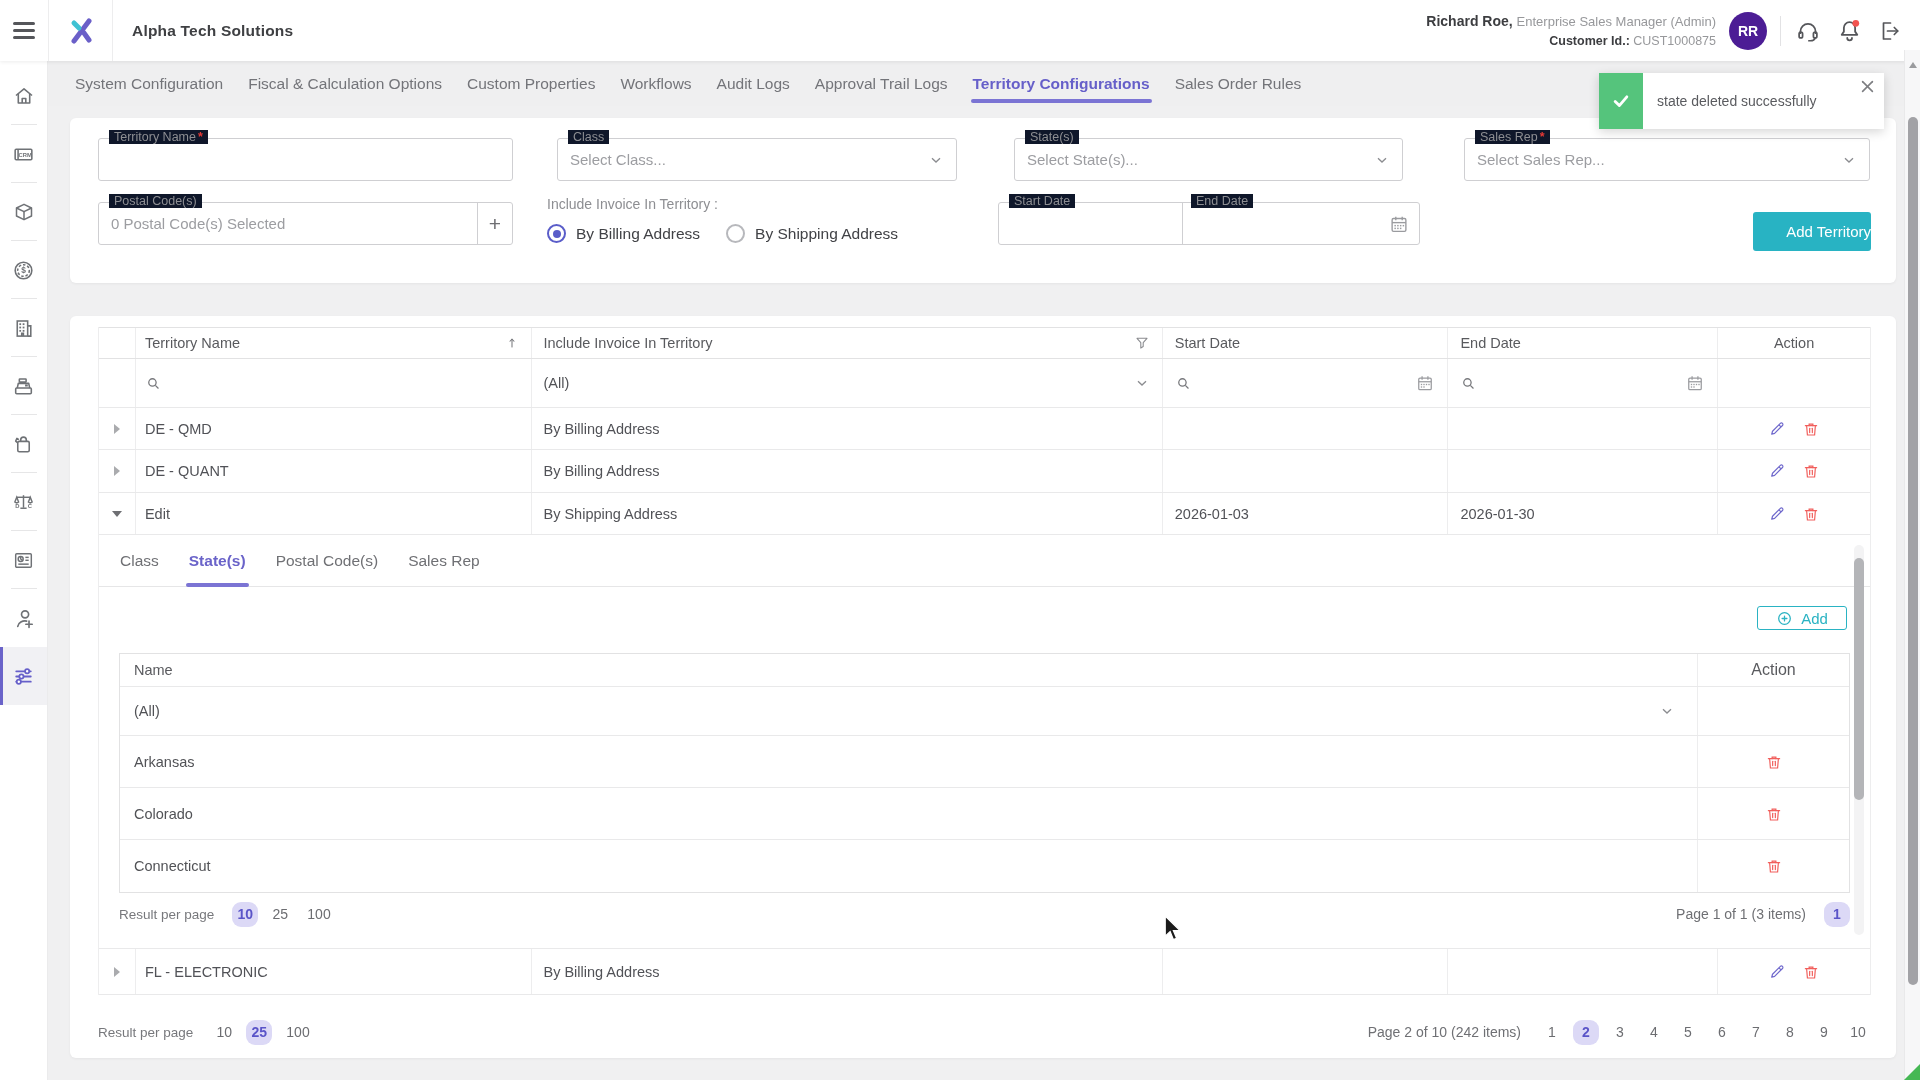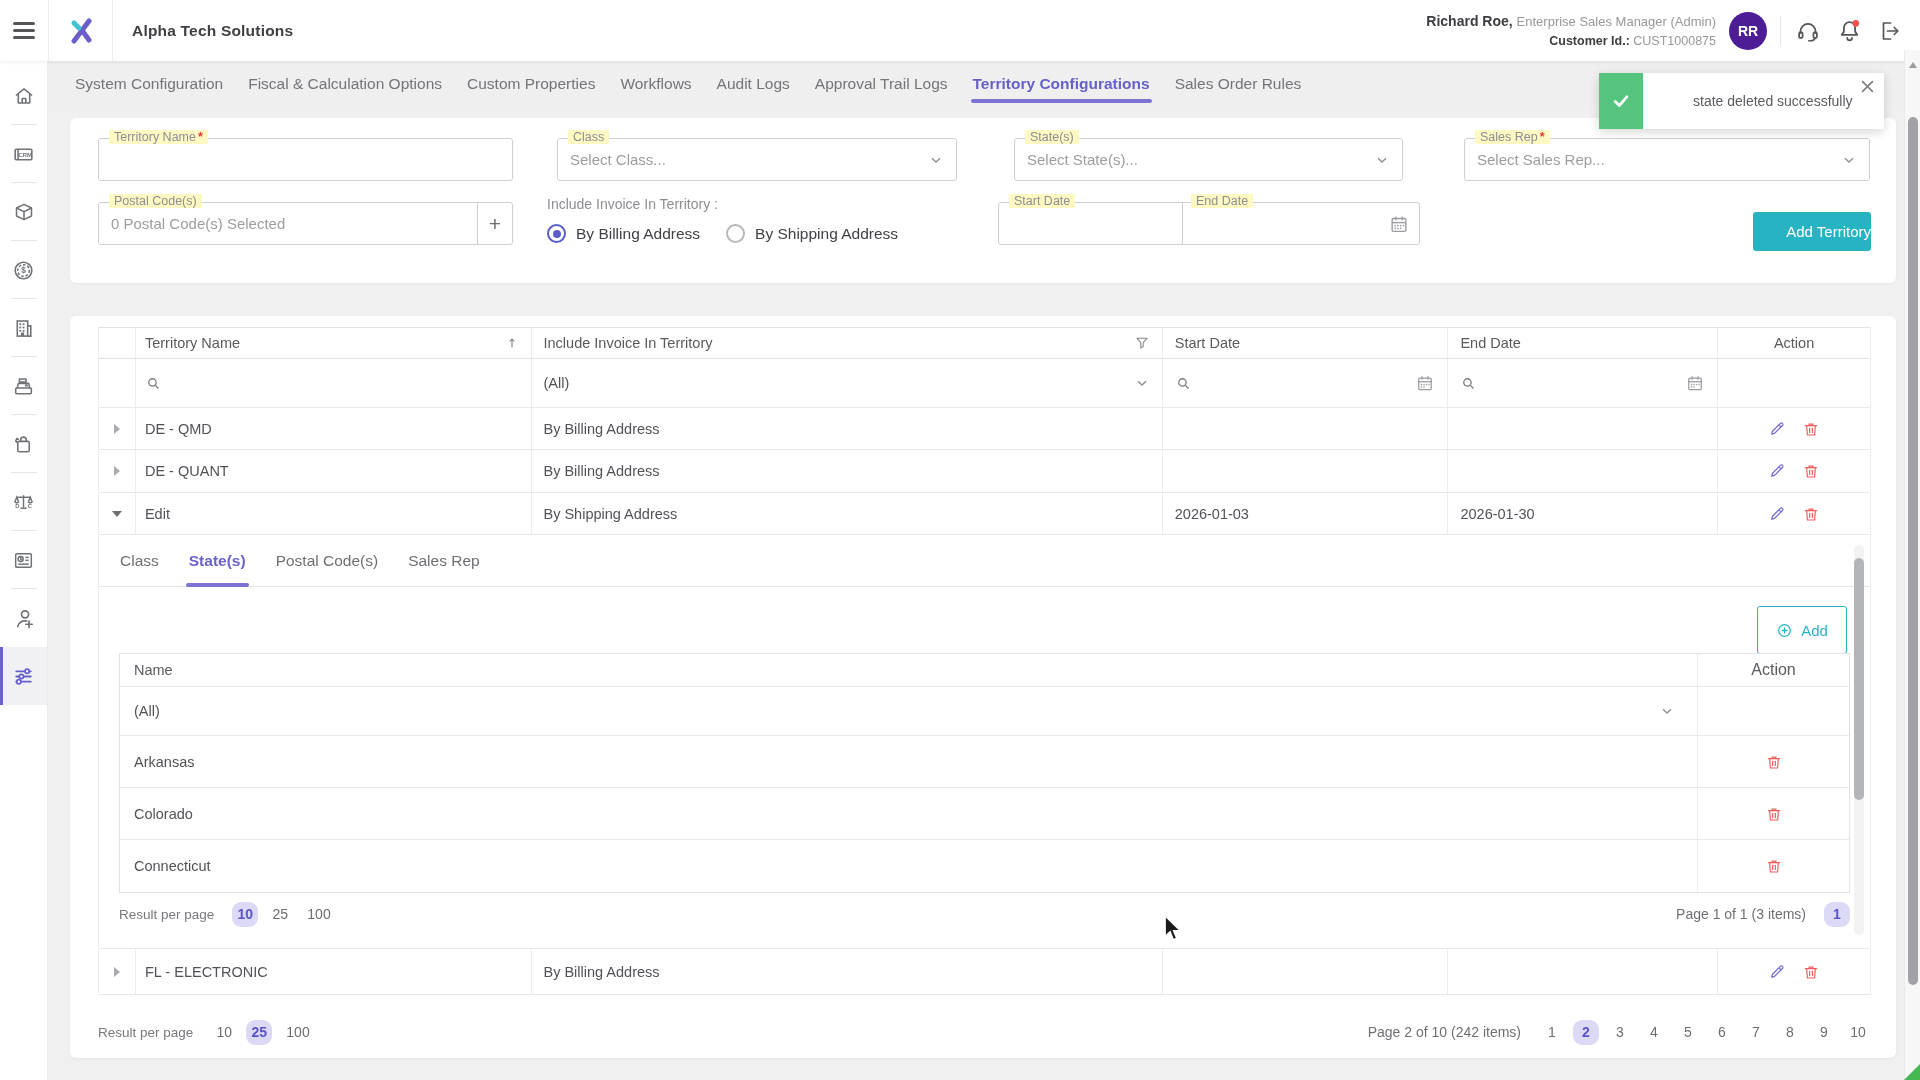--- a/index.html
+++ b/index.html
@@ -39,33 +39,33 @@
   
   .tabbar { position:absolute; left:48px; top:61px; right:0; height:45px; background:#efeff0;
             display:flex; align-items:stretch; gap:25px; padding-left:27px; }
   .tab { display:flex; align-items:center; font-size:15.5px; color:#737479; position:relative; cursor:pointer; white-space:nowrap; }
   .tab.active { color:#665fc9; font-weight:bold; }
   .tab.active::after { content:''; position:absolute; left:-2px; right:-2px; bottom:3px; height:4px;
                        background:#7b74d4; border-radius:2px; }
 
   
   .toast { position:absolute; left:1599px; top:73px; width:285px; height:56px; background:#fff; z-index:30;
-           box-shadow:0 3px 10px rgba(0,0,0,.16); display:flex; align-items:stretch;gap:36px; }
+           box-shadow:0 3px 10px rgba(0,0,0,.16); display:flex; align-items:stretch; }
   .toast-accent { width:44px; background:#55c47c; display:flex; align-items:center; justify-content:center; }
   .toast-msg { flex:1; display:flex; align-items:center; padding-left:14px; font-size:14px; color:#5a5b5f; }
   .toast-close { position:absolute; top:7px; right:10px; cursor:pointer; }
 
   
   .card { position:absolute; background:#fff; border-radius:6px; box-shadow:0 1px 3px rgba(0,0,0,.05); }
   .form-card { left:70px; top:118px; width:1826px; height:165px; }
   .table-card { left:70px; top:316px; width:1826px; height:742px; }
 
   
   .fld { position:absolute; height:43px; border:1px solid #cfcfd2; border-radius:3px; background:#fff; }
-  .fld-label { position:absolute; top:-9px; left:10px; background:#fef9c3; padding:0 5px; font-size:12.5px; color:#8d8e92; white-space:nowrap; }
+  .fld-label { position:absolute; top:-9px; left:10px; background:#0f172a; padding:0 5px; font-size:12.5px; color:#8d8e92; white-space:nowrap; }
   .req { color:#e53935; font-weight:bold; margin-left:2px; }
   .fld-inner { display:flex; align-items:center; height:100%; padding:0 12px; }
   .ph { font-size:15px; color:#9c9da1; }
   .fld-chevron { margin-left:auto; }
   .plus-btn { position:absolute; right:0; top:0; bottom:0; width:35px; border-left:1px solid #cfcfd2;
               display:flex; align-items:center; justify-content:center; font-size:21px; color:#6e6f73; cursor:pointer; }
   .invoice-group { position:absolute; left:477px; top:78px; }
   .inv-label { font-size:14px; color:#8d8e92; margin-bottom:12px; }
   .radio-row { display:flex; align-items:center; gap:26px; }
   .radio-opt { display:flex; align-items:center; gap:10px; cursor:pointer; }
@@ -99,21 +99,21 @@
   .ml-auto { margin-left:auto; }
   .filter-all { font-size:14.5px; color:#515256; }
   .icon-btn { cursor:pointer; display:flex; align-items:center; }
 
   
   .expanded-panel { position:relative; height:414px; background:#fff; border-bottom:1px solid #e9e9ea; }
   .sub-tabs { height:52px; border-bottom:1px solid #e6e6e7; display:flex; gap:30px; padding-left:21px; align-items:stretch; }
   .sub-tab { display:flex; align-items:center; font-size:15.5px; color:#6f7074; position:relative; cursor:pointer; }
   .sub-tab.active { color:#6a63c9; font-weight:bold; }
   .sub-tab.active::after { content:''; position:absolute; left:-3px; right:-3px; bottom:-1px; height:4px; background:#7b74d4; border-radius:2px; }
-  .btn-add { position:absolute; top:71px; right:23px; width:90px; height:48px; border:1px solid #2ab3c3; border-radius:3px;
+  .btn-add { position:absolute; top:71px; right:23px; width:90px; height:24px; border:1px solid #2ab3c3; border-radius:3px;
              background:#fff; color:#2ab3c3; font-size:15px; font-family:inherit; display:flex; align-items:center; justify-content:center; gap:8px; cursor:pointer; }
   .subtable { position:absolute; left:20px; top:118px; width:1731px; border:1px solid #e2e2e3; }
   .st-row { display:flex; align-items:stretch; border-bottom:1px solid #e9e9ea; }
   .st-row:last-child { border-bottom:none; }
   .st-head { height:33px; }
   .st-filter { height:49px; }
   .st-data { height:52px; }
   .st-name { flex:1; display:flex; align-items:center; padding:0 14px; font-size:14.5px; color:#515256; border-right:1px solid #ededee; }
   .st-action { width:151px; display:flex; align-items:center; justify-content:center; }
   .st-head .st-name, .st-head .st-action { color:#595a5e; }

